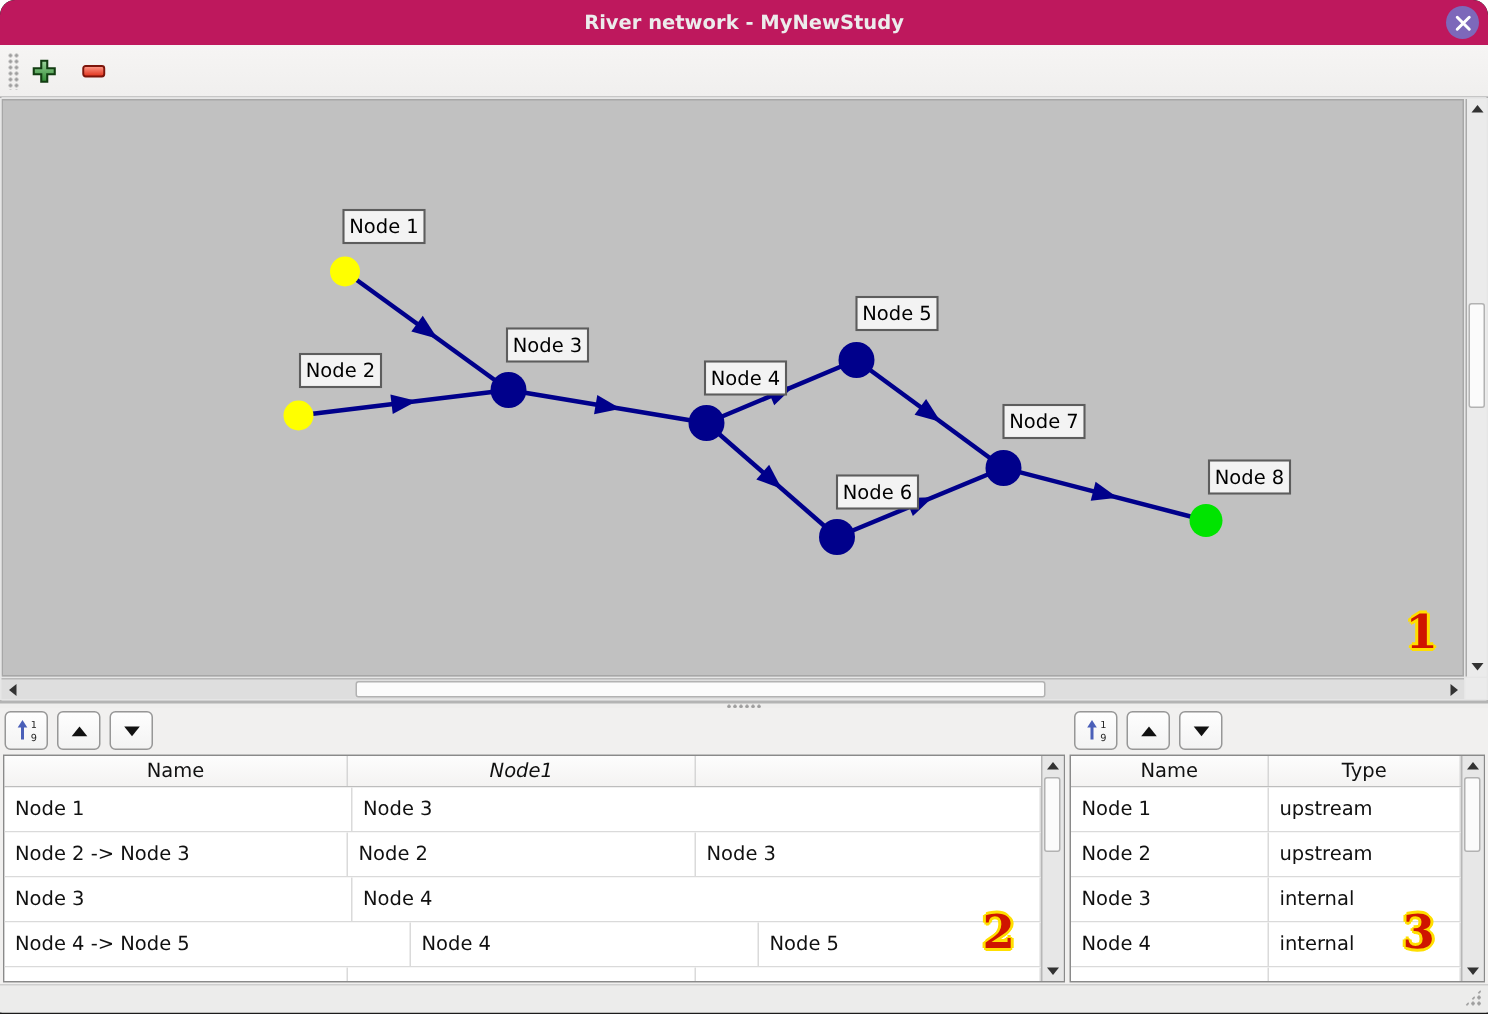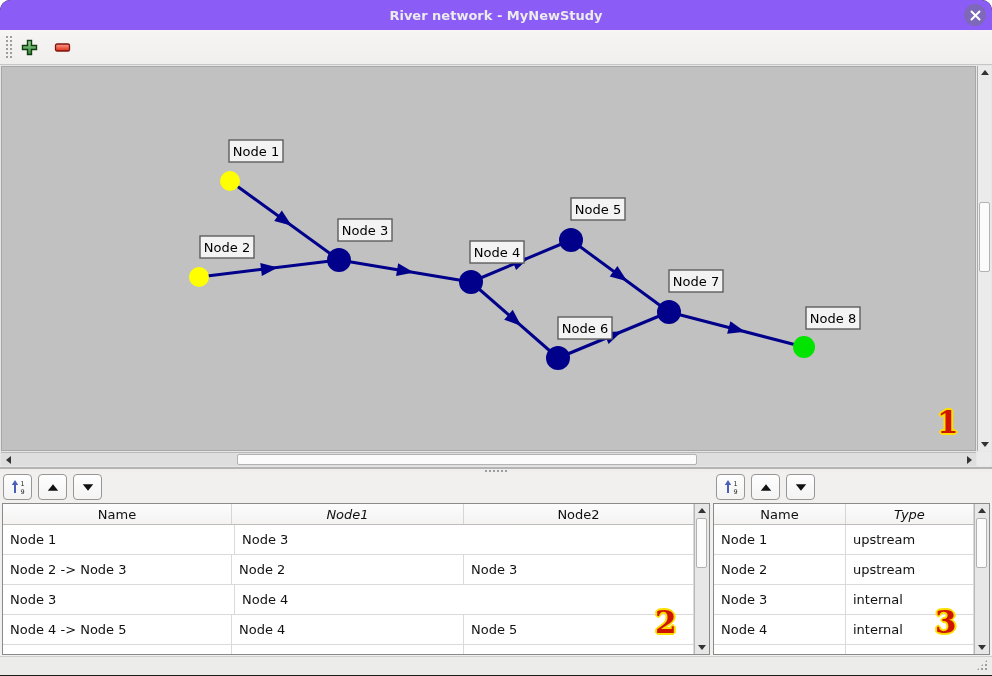--- a/index.html
+++ b/index.html
@@ -3,21 +3,21 @@
 <meta charset="utf-8">
 <style>
   * { margin:0; padding:0; box-sizing:border-box; }
   html,body { background:#ffffff; font-family:"DejaVu Sans", sans-serif; }
   .window { position:relative; width:992px; height:676px; overflow:hidden;
             border-radius:10px 10px 0 0; background:#f1f0ef;
             box-shadow: inset 0 0 0 1px #1c1c1c; }
 
   
   .titlebar { position:absolute; left:0; top:0; width:992px; height:30px;
-              background:#8b5cf6; border-radius:10px 10px 0 0;
+              background:#be185d; border-radius:10px 10px 0 0;
               display:flex; align-items:center; justify-content:center; }
   .title { color:#ececec; font-size:13px; font-weight:bold; }
   .close-btn { position:absolute; right:6px; top:4px; width:22px; height:22px;
                border-radius:50%; background:#7d68ba; display:flex;
                align-items:center; justify-content:center; cursor:pointer; }
 
   
   .toolbar { position:absolute; left:0; top:30px; width:992px; height:35px;
              background:linear-gradient(#f6f5f4,#f0efee);
              border-bottom:1px solid #c6c6c6; }
@@ -251,37 +251,36 @@
       <div class="pbtn">
           <div class="tri tri-down"></div>
         </div>
     </div>
 
     <div class="table-wrap left">
       <div class="tbody-area">
           <div class="thead">
             <div class="th" style="width: 229px;">Name</div>
             <div class="th" style="width: 232px; font-style: italic;">Node1</div>
-            <div class="th" style="width: 229px; flex: 1 1 0%;">Node2</div>
           </div>
           <div class="trow">
             <div class="td" style="width: 232px;">Node 1</div>
             <div class="td" style="width: 229px; flex: 1 1 0%;">Node 3</div>
           </div>
           <div class="trow">
             <div class="td" style="width: 229px;">Node 2 -&gt; Node 3</div>
             <div class="td" style="width: 232px;">Node 2</div>
             <div class="td" style="width: 229px; flex: 1 1 0%;">Node 3</div>
           </div>
           <div class="trow">
             <div class="td" style="width: 232px;">Node 3</div>
             <div class="td" style="width: 229px; flex: 1 1 0%;">Node 4</div>
           </div>
           <div class="trow">
-            <div class="td" style="width: 229px;">Node 4 -&gt; Node 5</div>
+            <div class="td" style="width: 271px;">Node 4 -&gt; Node 5</div>
             <div class="td" style="width: 232px;">Node 4</div>
             <div class="td" style="width: 229px; flex: 1 1 0%;">Node 5</div>
           </div>
           <div class="trow filler">
             <div class="td" style="width: 229px;"></div>
             <div class="td" style="width: 232px;"></div>
             <div class="td" style="width: 229px; flex: 1 1 0%;"></div>
           </div>
         </div>
       <div class="tscroll">
@@ -293,21 +292,21 @@
             <div class="tri tri-down"></div>
           </div>
       </div>
       <div class="annot" style="left:652px; top:102px;">2</div>
     </div>
 
     <div class="table-wrap right">
       <div class="tbody-area">
           <div class="thead">
             <div class="th" style="width: 132px;">Name</div>
-            <div class="th" style="width: 127px; flex: 1 1 0%; font-style: italic;">Type</div>
+            <div class="th" style="width: 127px; flex: 1 1 0%;">Type</div>
           </div>
           <div class="trow">
             <div class="td" style="width: 132px;">Node 1</div>
             <div class="td" style="width: 127px; flex: 1 1 0%;">upstream</div>
           </div>
           <div class="trow">
             <div class="td" style="width: 132px;">Node 2</div>
             <div class="td" style="width: 127px; flex: 1 1 0%;">upstream</div>
           </div>
           <div class="trow">

